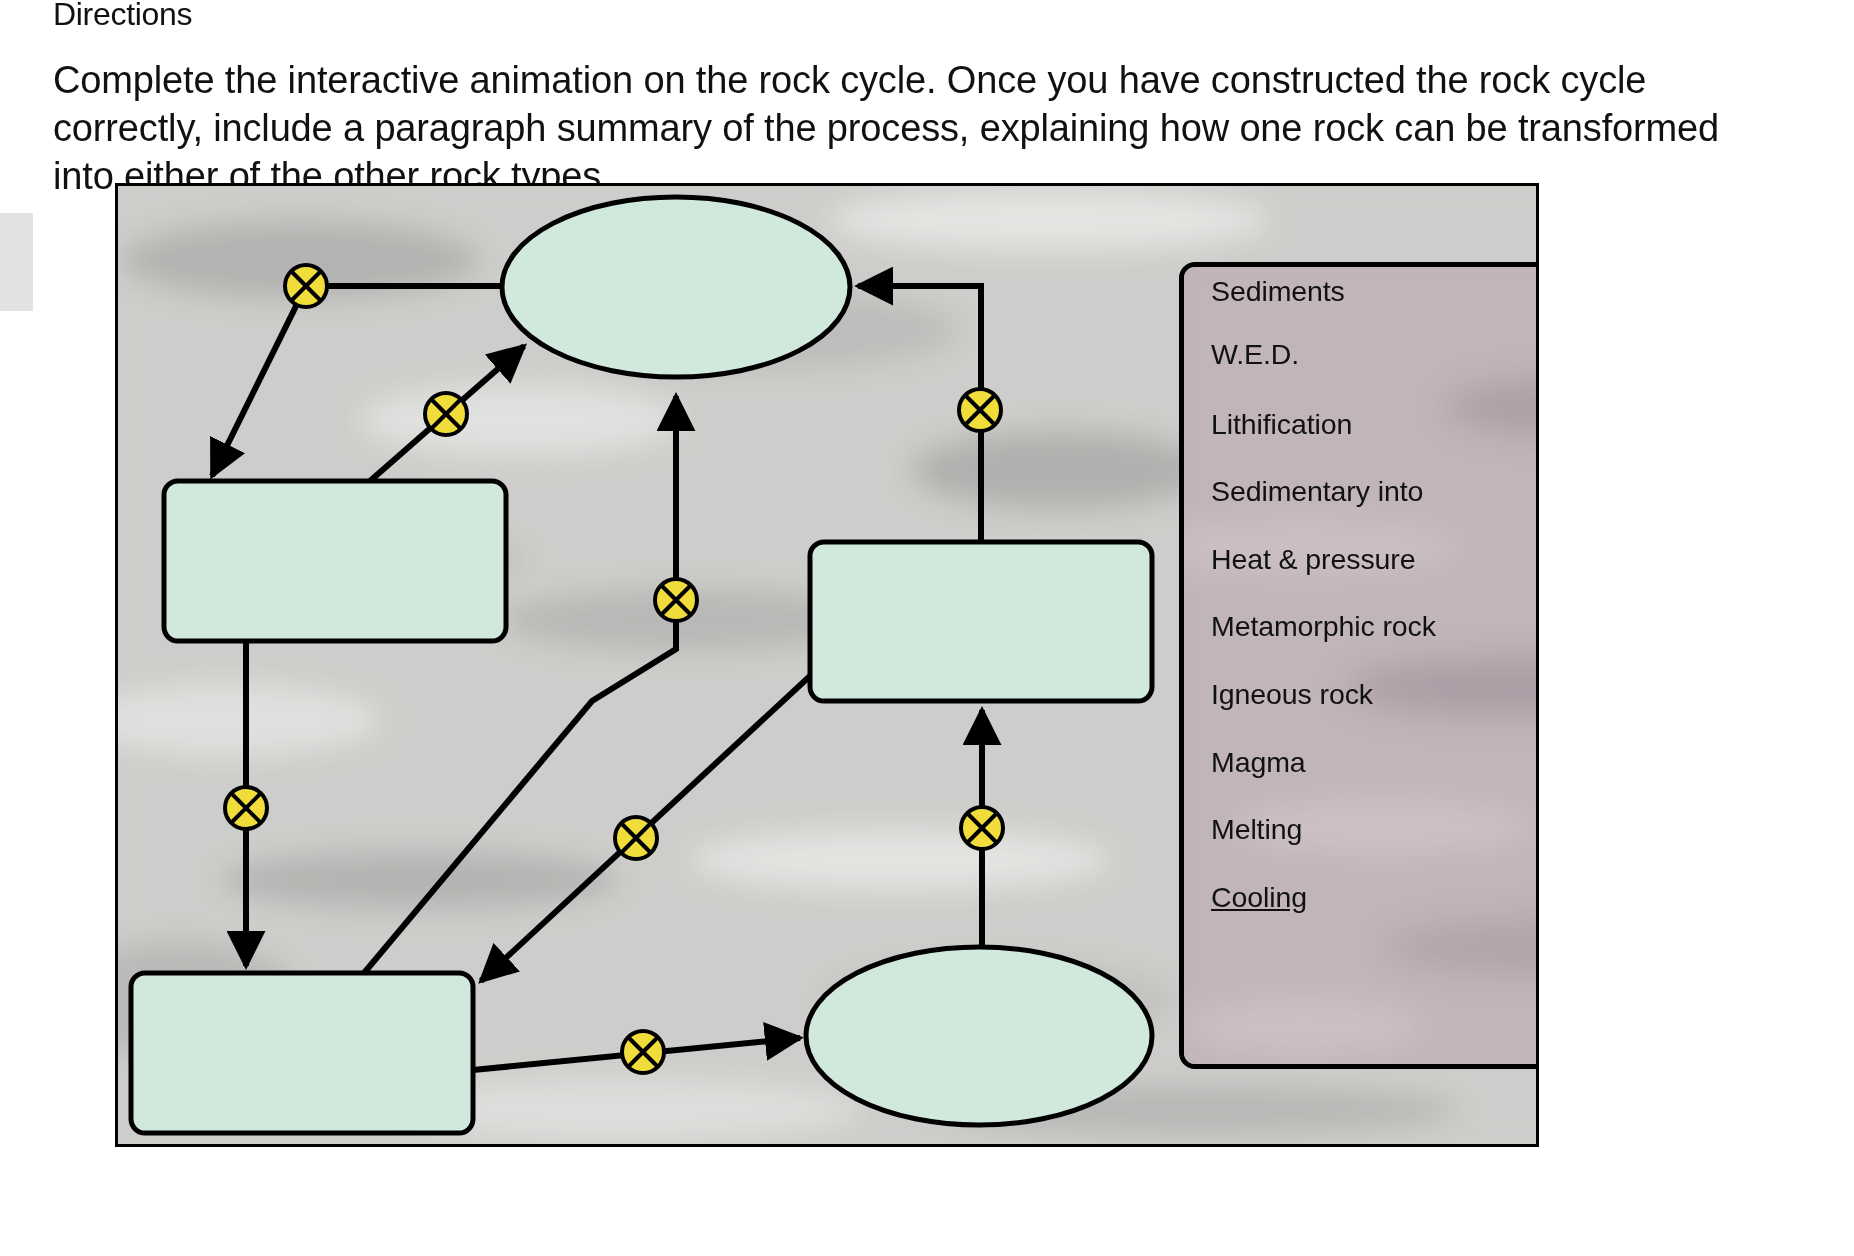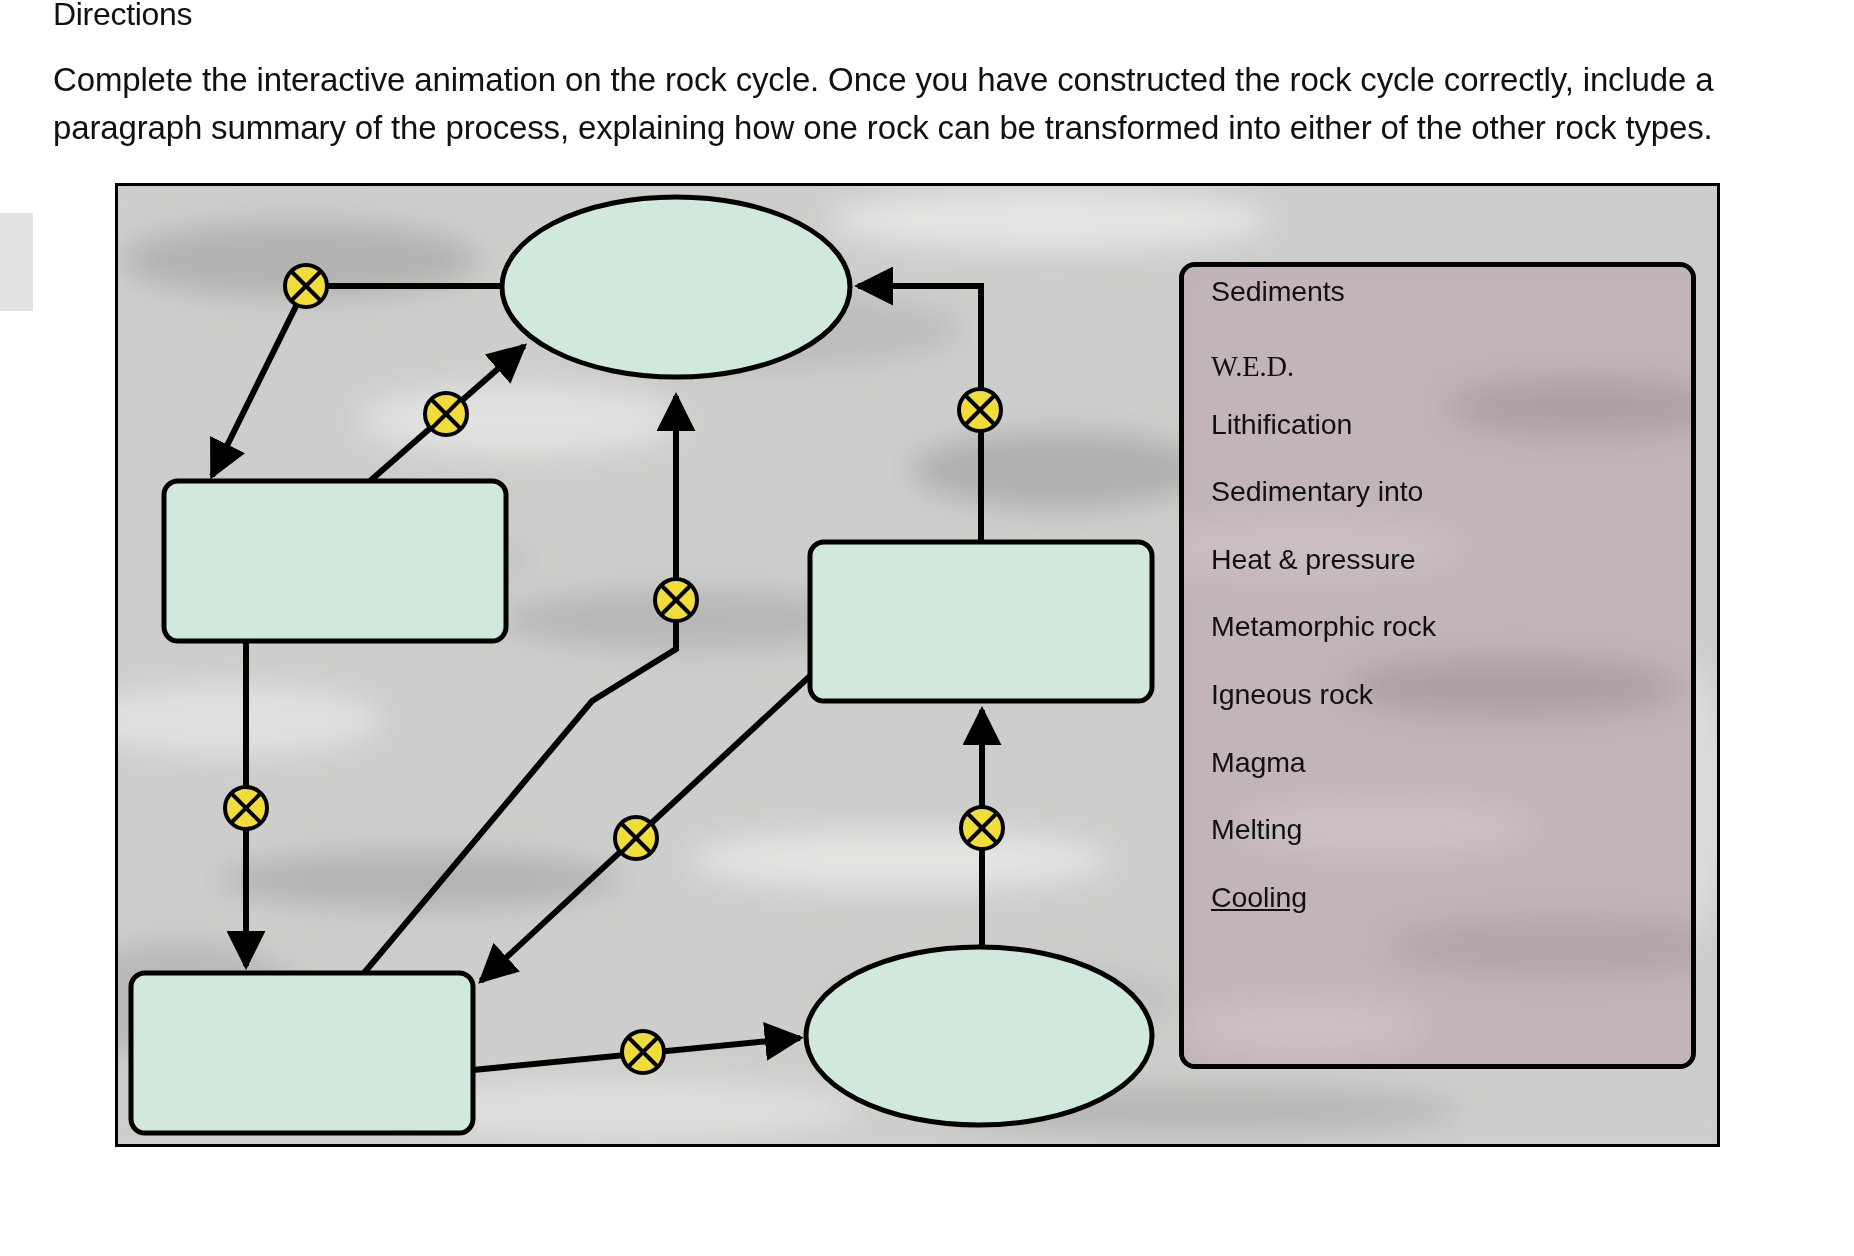--- a/index.html
+++ b/index.html
@@ -11,25 +11,25 @@
     position: absolute; left: 0; top: 213px; width: 33px; height: 98px;
     background: #e2e2e2;
   }
   .heading {
     position: absolute; left: 53px; top: -8px;
     font-size: 32px; font-weight: 400; letter-spacing: -0.3px; color: #111;
     margin: 0; line-height: 44px;
   }
   .directions {
     position: absolute; left: 53px; top: 56px; width: 1700px;
-    font-size: 33px; line-height: 48px; color: #111; margin: 0;
+    font-size: 38px; line-height: 48px; color: #111; margin: 0;
     letter-spacing: -0.15px;
   }
   .frame {
-    position: absolute; left: 115px; top: 183px; width: 1605px; height: 964px;
+    position: absolute; left: 115px; top: 183px; width: 1424px; height: 964px;
     box-sizing: border-box; border: 3px solid #000; overflow: hidden;
     background: #cfcfcd;
   }
   .frame svg.diagram { position: absolute; left: -3px; top: -3px; }
   .legend {
     position: absolute; left: 1179px; top: 262px; width: 517px; height: 807px;
     box-sizing: border-box; border: 5px solid #000; border-radius: 16px;
     background: #bfb1b7; overflow: hidden;
   }
   .legend-bg { position: absolute; inset: 0; }
@@ -165,21 +165,21 @@
         <ellipse cx="400" cy="140" rx="140" ry="30" fill="#ad9fa6"></ellipse>
         <ellipse cx="120" cy="280" rx="160" ry="28" fill="#cbbfc5"></ellipse>
         <ellipse cx="330" cy="420" rx="170" ry="30" fill="#ab9ea4"></ellipse>
         <ellipse cx="200" cy="560" rx="150" ry="26" fill="#cdc1c7"></ellipse>
         <ellipse cx="380" cy="680" rx="180" ry="30" fill="#b1a4aa"></ellipse>
         <ellipse cx="120" cy="760" rx="120" ry="28" fill="#ccc0c6"></ellipse>
       </g>
     </svg>
     <div id="legend-items">
         <div class="legend-item" style="top: 8px;">Sediments</div>
-        <div class="legend-item" style="top: 84px; font-family: Liberation Serif, serif;">W.E.D.</div>
+        <div class="legend-item" style="top: 71px;">W.E.D.</div>
         <div class="legend-item" style="top: 141px;">Lithification</div>
         <div class="legend-item" style="top: 208px;">Sedimentary into</div>
         <div class="legend-item" style="top: 276px;">Heat &amp; pressure</div>
         <div class="legend-item" style="top: 343px;">Metamorphic rock</div>
         <div class="legend-item" style="top: 411px;">Igneous rock</div>
         <div class="legend-item" style="top: 479px;">Magma</div>
         <div class="legend-item" style="top: 546px; text-align: right;">Melting</div>
         <div class="legend-item" style="top: 614px; text-decoration: underline;">Cooling</div>
       </div>
   </div>

